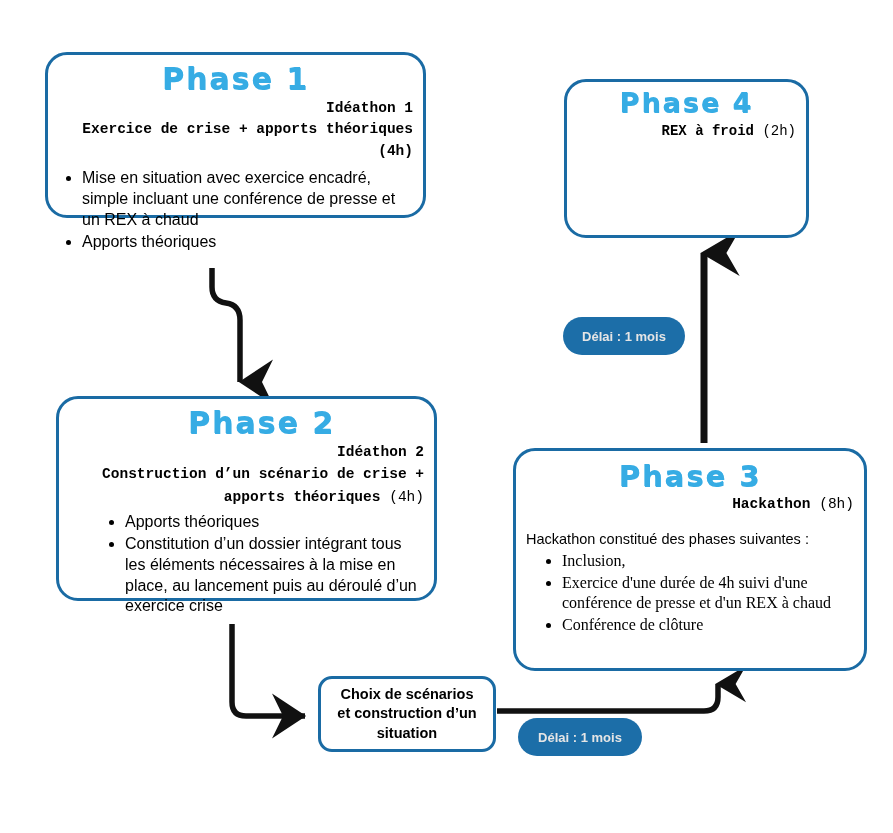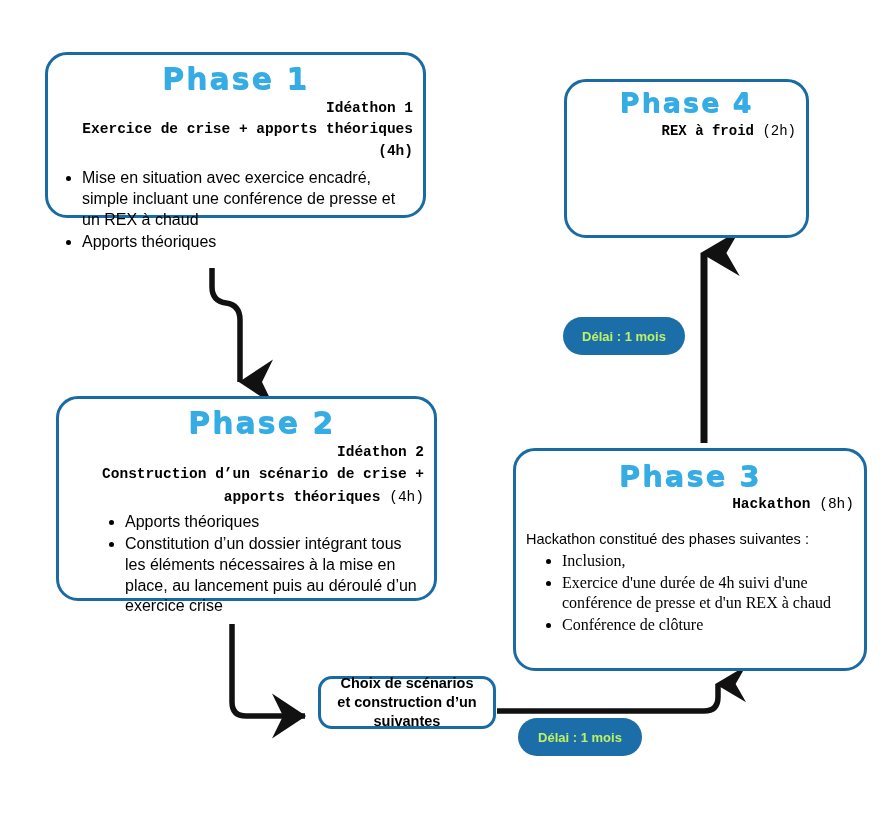--- a/index.html
+++ b/index.html
@@ -94,21 +94,21 @@
   #phase1 ul.bullets { margin-top: 8px; padding-left: 24px; }
   #phase2 .phase-sub { margin-top: 4px; }
   #phase2 ul.bullets { margin-top: 6px; padding-left: 26px; }
 
   
   #exercise-box {
     position: absolute;
     left: 318px;
     top: 676px;
     width: 178px;
-    height: 53px;
+    height: 76px;
     box-sizing: border-box;
     border: 3px solid #1a6ba4;
     border-radius: 14px;
     background: #ffffff;
     display: flex;
     align-items: center;
     justify-content: center;
     z-index: 6;
   }
   #exercise-box .inner {
@@ -116,21 +116,21 @@
     font-size: 14.5px;
     font-weight: bold;
     line-height: 1.32;
   }
 
   
   .delay-pill {
     position: absolute;
     box-sizing: border-box;
     background: #1c6ea8;
-    color: #bef264;
+    color: #e5e5e5;
     border-radius: 22px;
     font-size: 13px;
     font-weight: bold;
     display: flex;
     align-items: center;
     justify-content: center;
     z-index: 7;
     text-align: right;
   }
   #delay-top    { left: 563px; top: 317px; width: 122px; height: 38px; }
@@ -198,20 +198,20 @@
 
   <div class="phase-box" id="phase4">
     <div class="phase-title">Phase 4</div>
     <div class="phase-sub"><span>REX à froid</span> <span class="light">(2h)</span></div>
   </div>
 
   <div id="exercise-box">
     <div class="inner">
       <div>Choix de scénarios</div>
       <div>et construction d’un</div>
-      <div>suivantes</div>
+      <div>situation</div>
     </div>
   </div>
 
   <div class="delay-pill" id="delay-top">Délai  : 1 mois</div>
   <div class="delay-pill" id="delay-bottom">Délai  : 1 mois</div>
 
 </div>
 
 </body></html>

